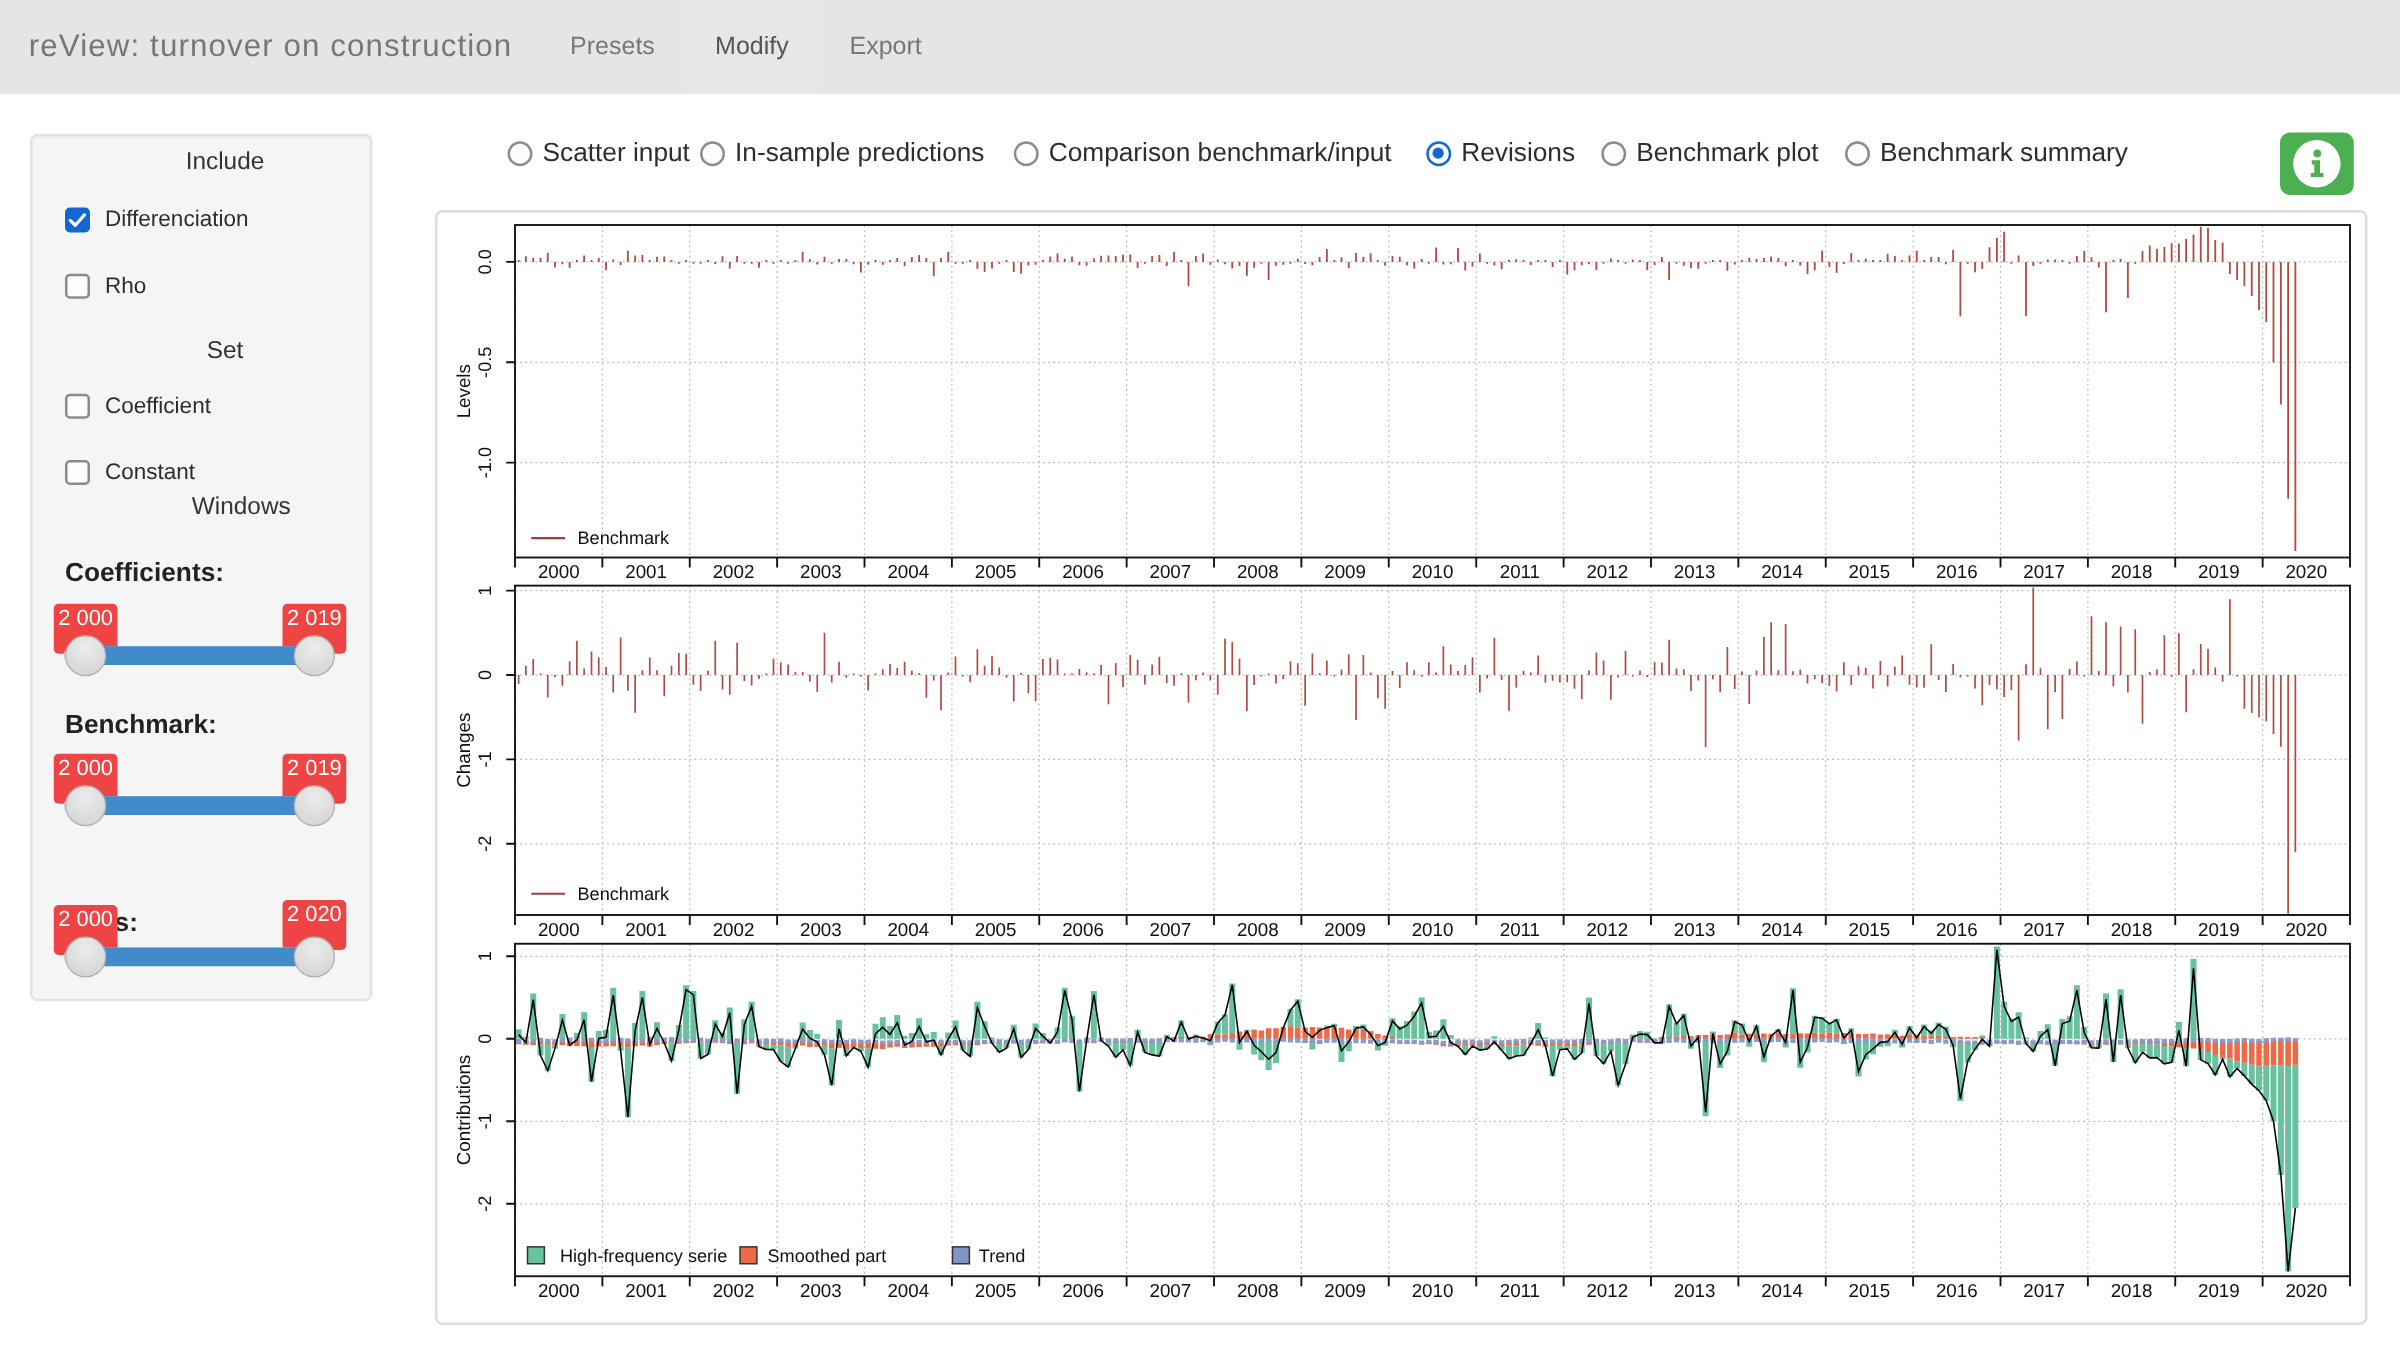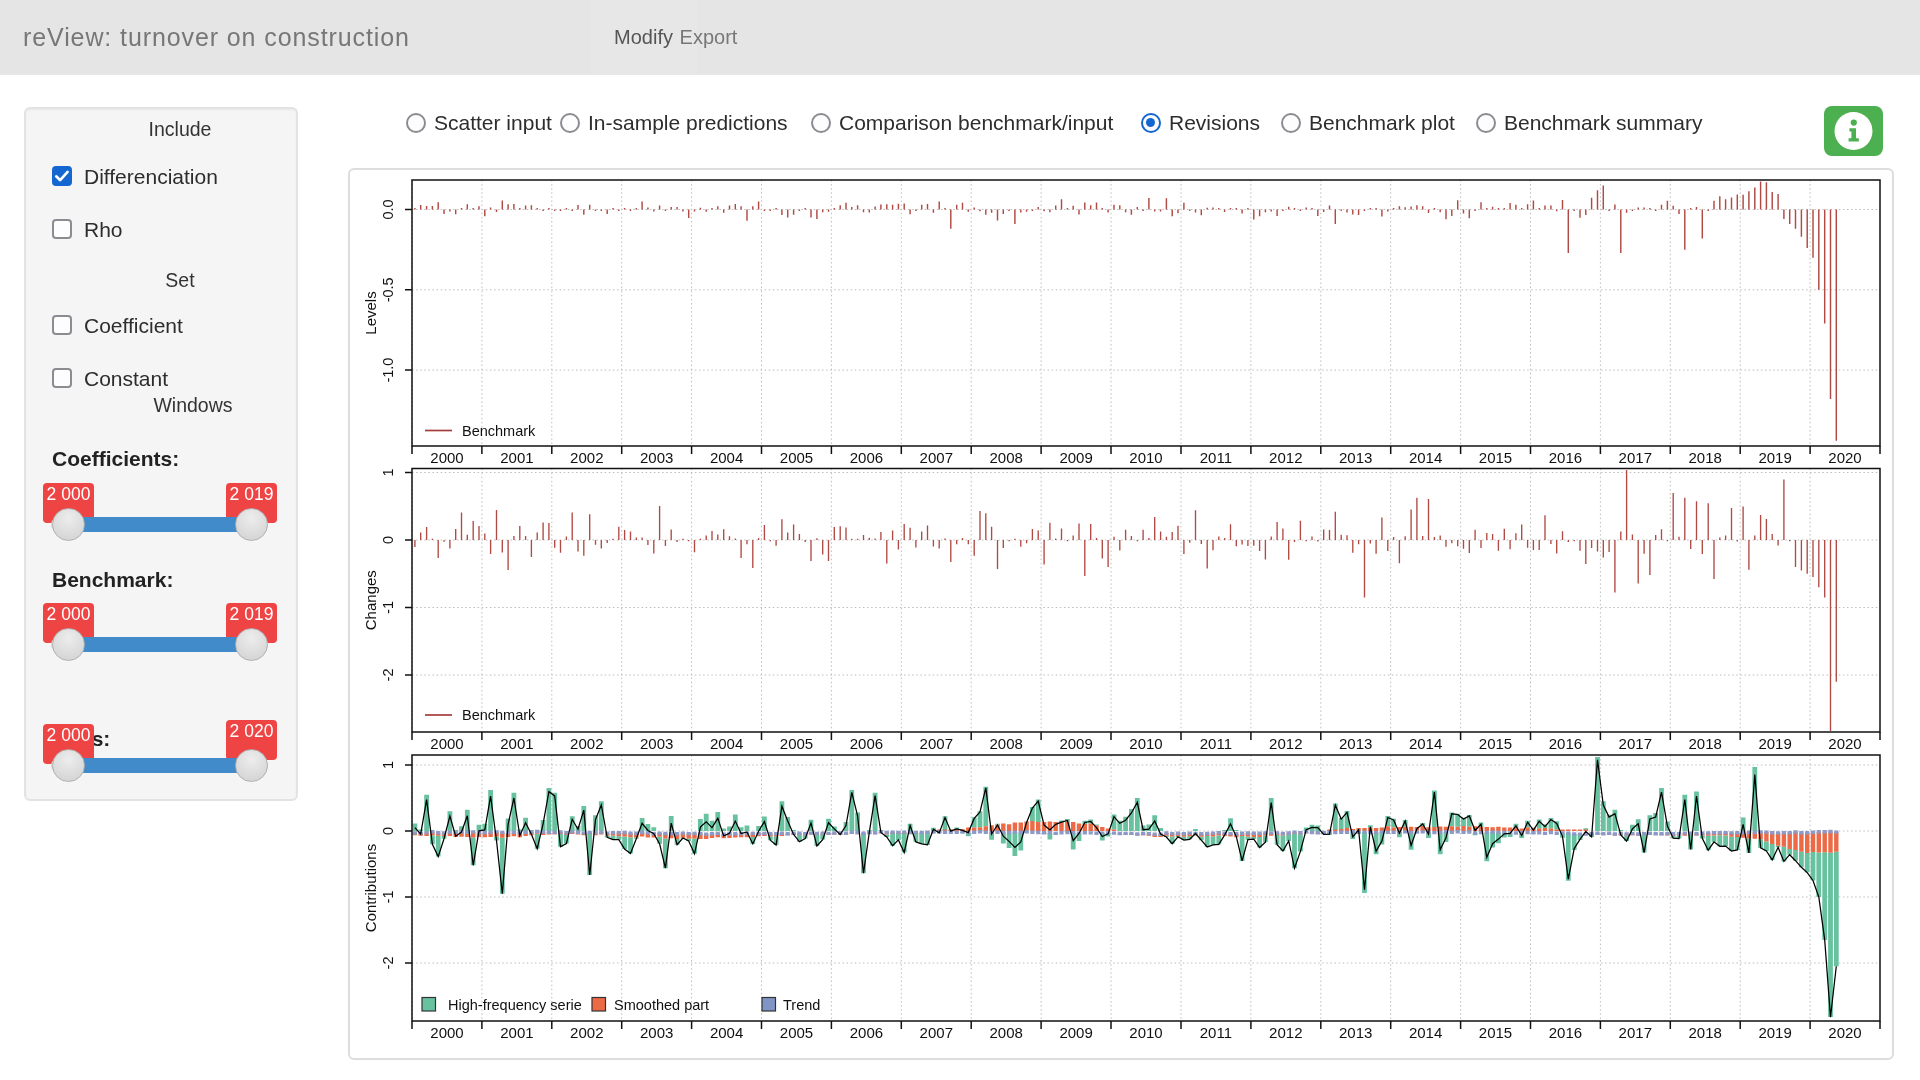--- a/index.html
+++ b/index.html
@@ -3,31 +3,31 @@
 <meta charset="utf-8">
 <title>reView: turnover on construction</title>
 <style>
   * { margin:0; padding:0; box-sizing:content-box; }
   html,body { width:1920px; height:1080px; background:#fff;
     font-family:"Liberation Sans", sans-serif; position:relative; overflow:hidden; }
   .navbar { position:absolute; left:0; top:0; width:1920px; height:74px;
     background:#e5e5e5; border-bottom:1.5px solid #e7e7e7; }
   .brand { position:absolute; left:23px; top:23px; font-size:25px; letter-spacing:0.9px; color:#777; }
   .tab { position:absolute; top:0; height:74px; line-height:74px; font-size:20px; color:#777; text-align:center; }
-  .tab.active { background:#e7e7e7; color:#555;margin-left:42px; }
+  .tab.active { background:#e7e7e7; color:#555; }
   .well { position:absolute; left:24px; top:107px; width:270px; height:690px;
     background:#f5f5f5; border:2px solid #e3e3e3; border-radius:6px;
     box-shadow:inset 0 1px 2px rgba(0,0,0,.05); }
   .shead { position:absolute; left:24px; width:274px; text-align:center;
     font-size:19.5px; color:#333;margin-left:19px; }
   .cb { position:absolute; width:20px; height:20px; border:2.5px solid #8b8b92;
     border-radius:4px; background:#fdfdfd; box-sizing:border-box; }
   .cb.on { background:#1467d1; border-color:#1467d1; }
   .cb svg { position:absolute; left:-2.5px; top:-2.5px; }
-  .clab { position:absolute; left:84px; font-size:21px; color:#2d2d2d; }
+  .clab { position:absolute; left:84px; font-size:18px; color:#2d2d2d; }
   .swin { position:absolute; left:52px; font-size:21px; font-weight:bold; color:#222; }
   .slab { position:absolute; width:51px; height:40px; background:#ef4444; border-radius:4px;
     color:#fff; font-size:17.5px; text-align:center; line-height:23px; }
   .strack { position:absolute; left:51px; width:217px; height:15px; background:#e8e8e8;
     border:1px solid #d2d2d2; border-radius:8px; box-sizing:border-box; }
   .sbar { position:absolute; left:68px; width:184px; height:15px; background:#428bca; }
   .shandle { position:absolute; width:33px; height:33px; border-radius:50%;
     background:radial-gradient(circle at 50% 30%, #ededed, #d6d6d6 78%); border:1px solid #b0b0b0;
     box-sizing:border-box; }
   .ritem { position:absolute; top:112px; height:22px; }
@@ -39,20 +39,21 @@
   .rlab { position:absolute; left:28px; top:-1px; font-size:21px; color:#2d2d2d; white-space:nowrap; }
   .ibtn { position:absolute; left:1824px; top:106px; width:59px; height:50px;
     background:#4caf50; border-radius:8px; }
   .panel { position:absolute; left:348px; top:168px; width:1542px; height:888px;
     background:#fff; border:2px solid #ddd; border-radius:6px; }
 </style>
 </head>
 <body>
 <div class="navbar">
   <div class="brand">reView: turnover on construction</div>
+  <div class="tab" style="left:432px; width:116px;">Presets</div>
   <div class="tab active" style="left:548px; width:107px;">Modify</div>
   <div class="tab" style="left:655px; width:107px;">Export</div>
 </div>
 
 <div class="well"></div>
 <div class="shead" style="top:118px;">Include</div>
 <div class="cb on" style="left:52px;top:166px;">
     <svg width="20" height="20" viewBox="0 0 20 20">
       <path d="M4.2 10.3 8.2 14.2 15.6 5.9" fill="none" stroke="#fff" stroke-width="2.6" stroke-linecap="round" stroke-linejoin="round"></path>
     </svg>

